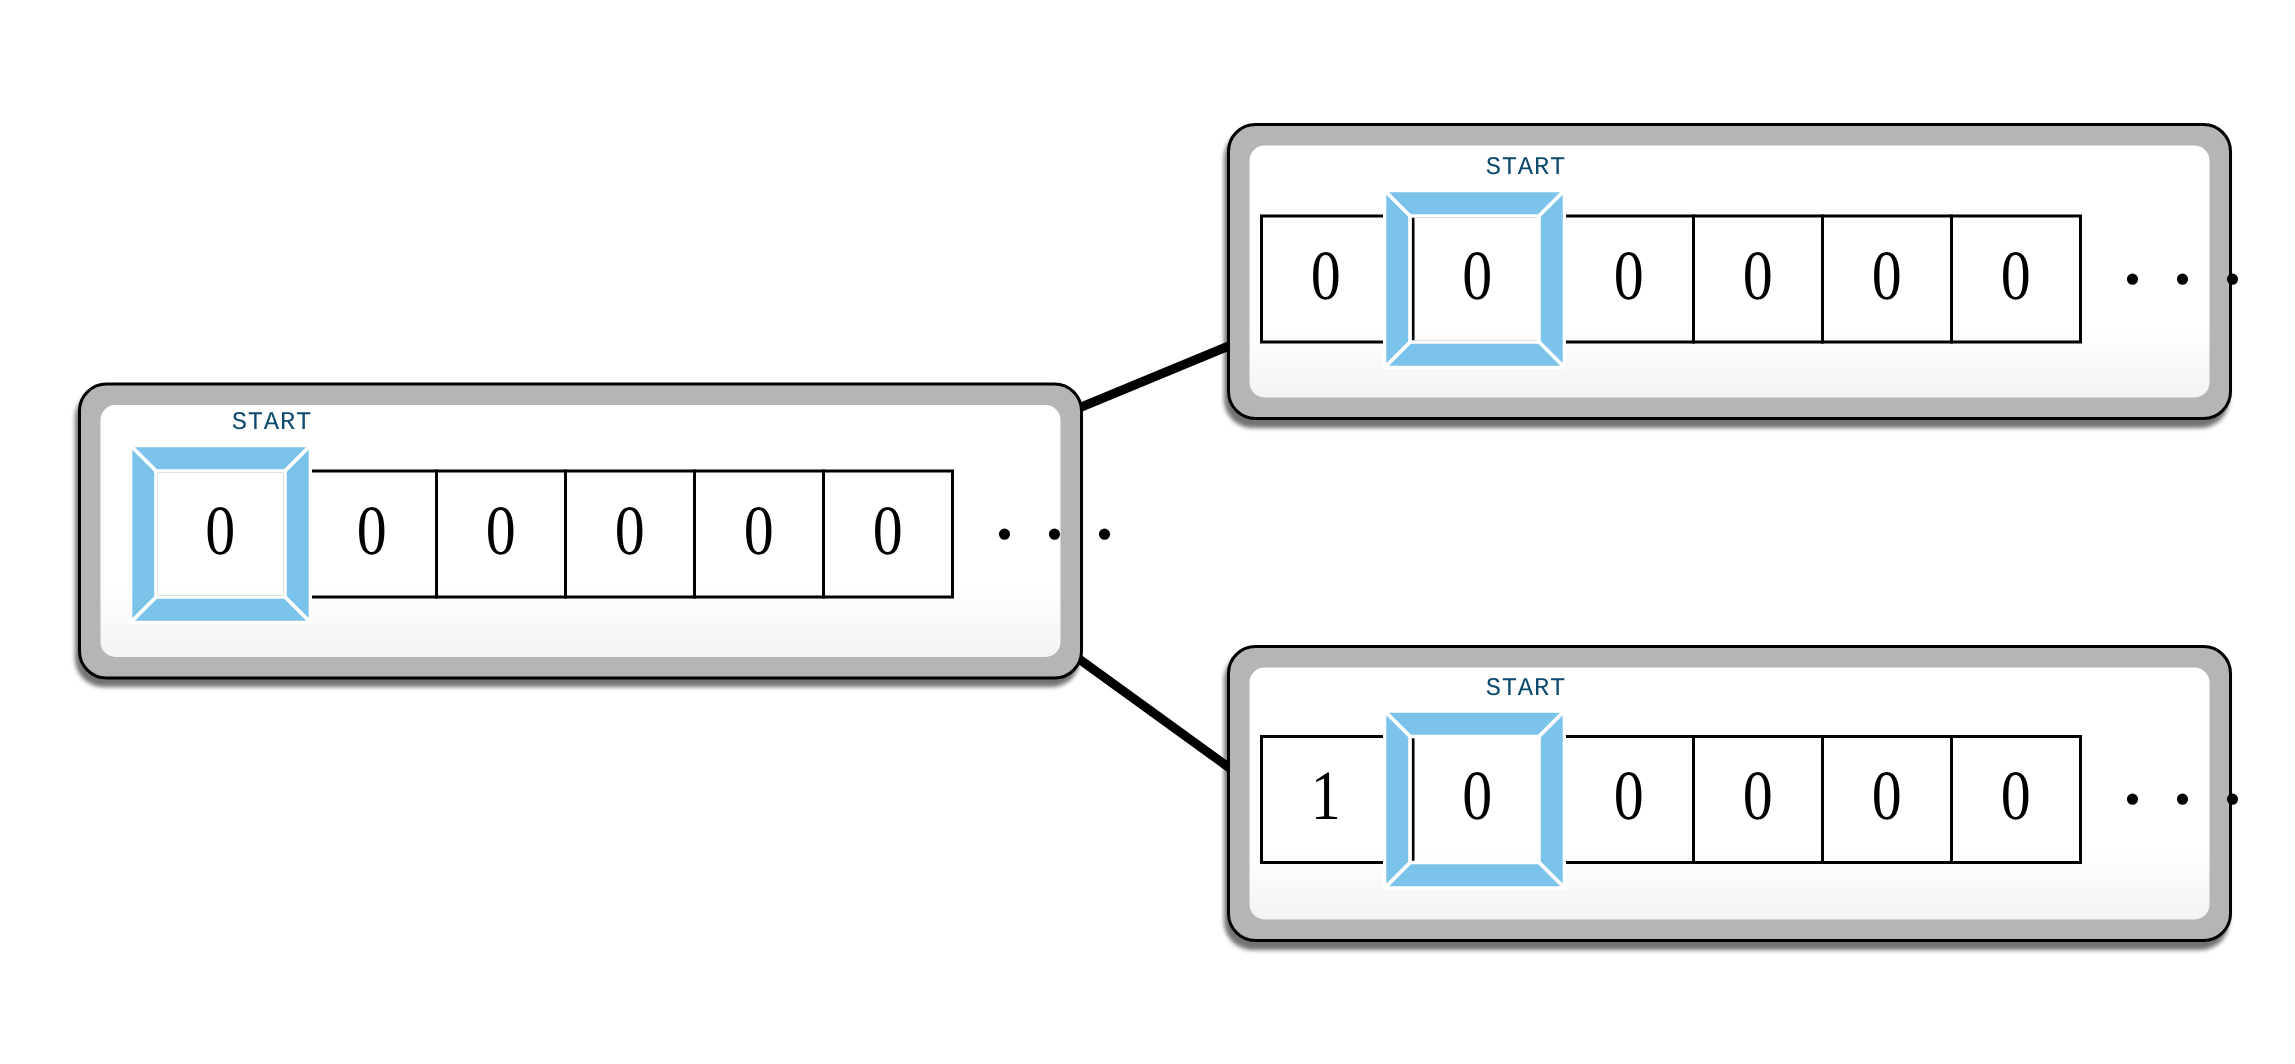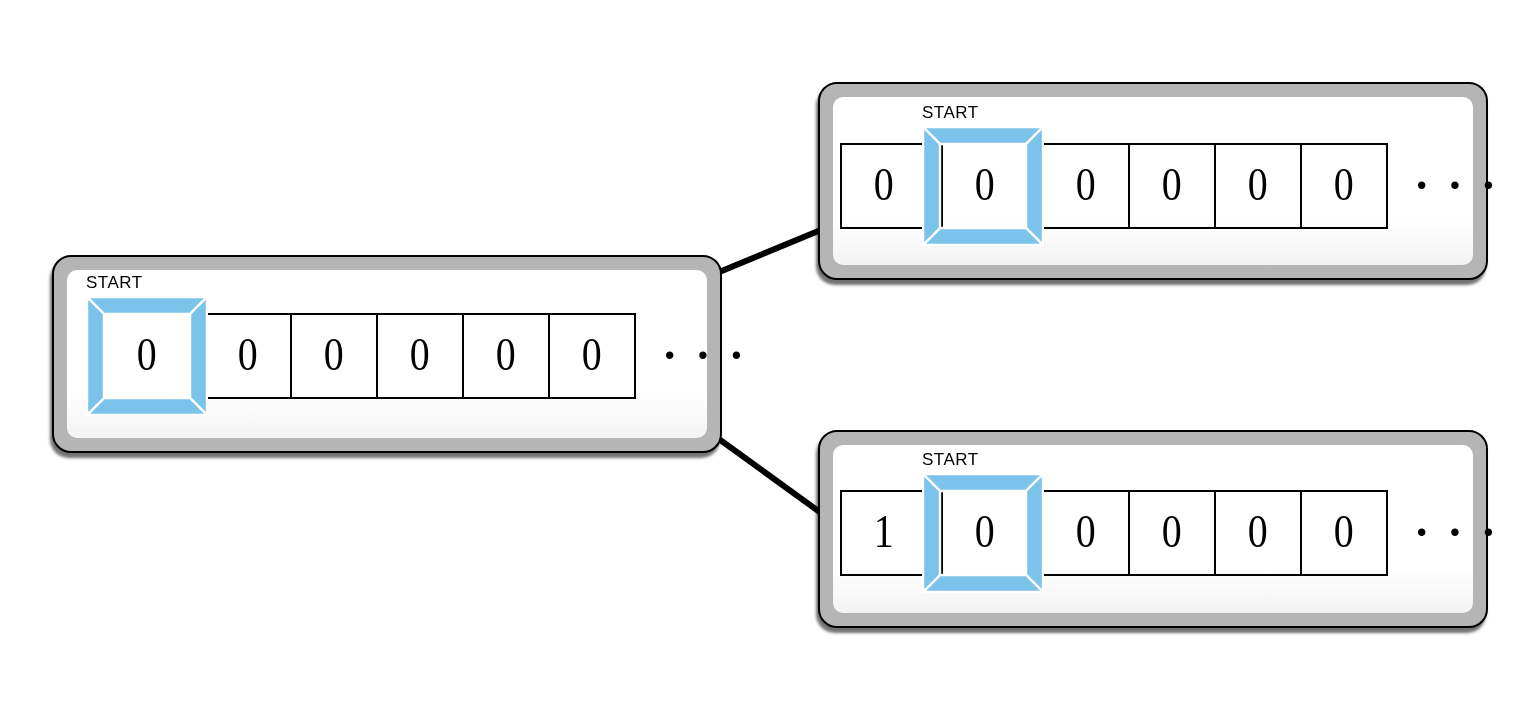--- a/index.html
+++ b/index.html
@@ -30,26 +30,26 @@
   }
   .panel-inner {
     position: absolute; left: 13px; top: 13px; right: 13px; bottom: 13px;
     background: linear-gradient(180deg, #ffffff 72%, #f3f3f3 100%);
     border-radius: 10px;
   }
 
   .start-label {
     position: absolute;
     width: 122px;
-    text-align: left;
+    text-align: right;
     font-size: 17px;
     letter-spacing: 0.5px;
-    color: #000000;
+    color: #0c4a6e;
     z-index: 4;
-    font-family: Liberation Sans, sans-serif;
+    font-family: Liberation Mono, monospace;
   }
 
   .head-frame {
     position: absolute;
     z-index: 3;
     pointer-events: none;
   }
   .head-frame polygon {
     fill: var(--highlight-blue, #7cc3ec);
     stroke: #ffffff;

